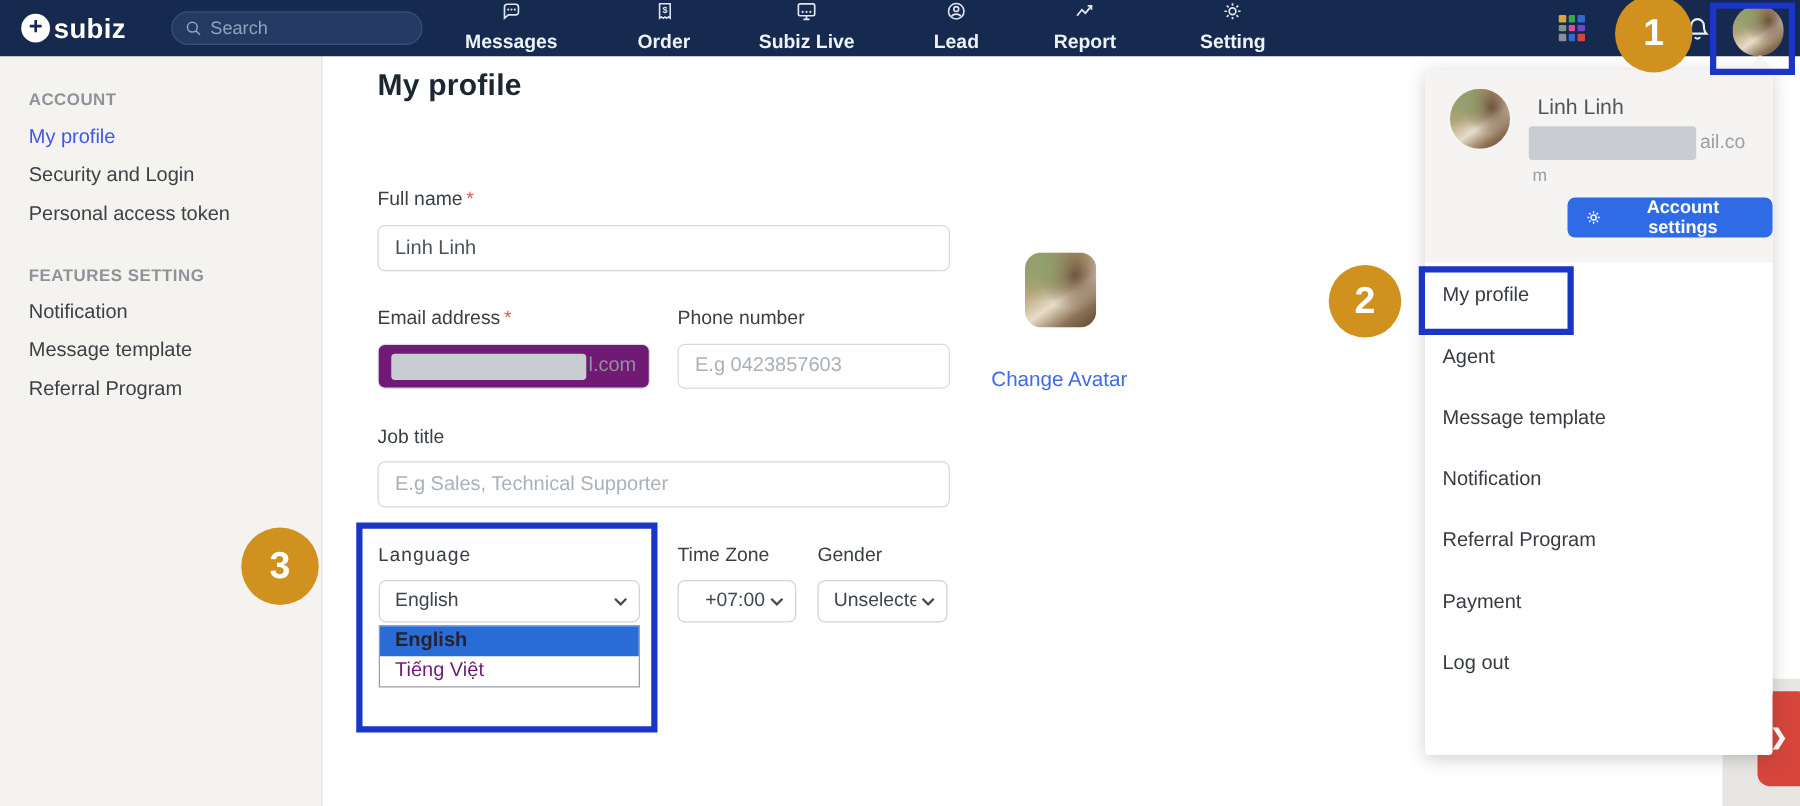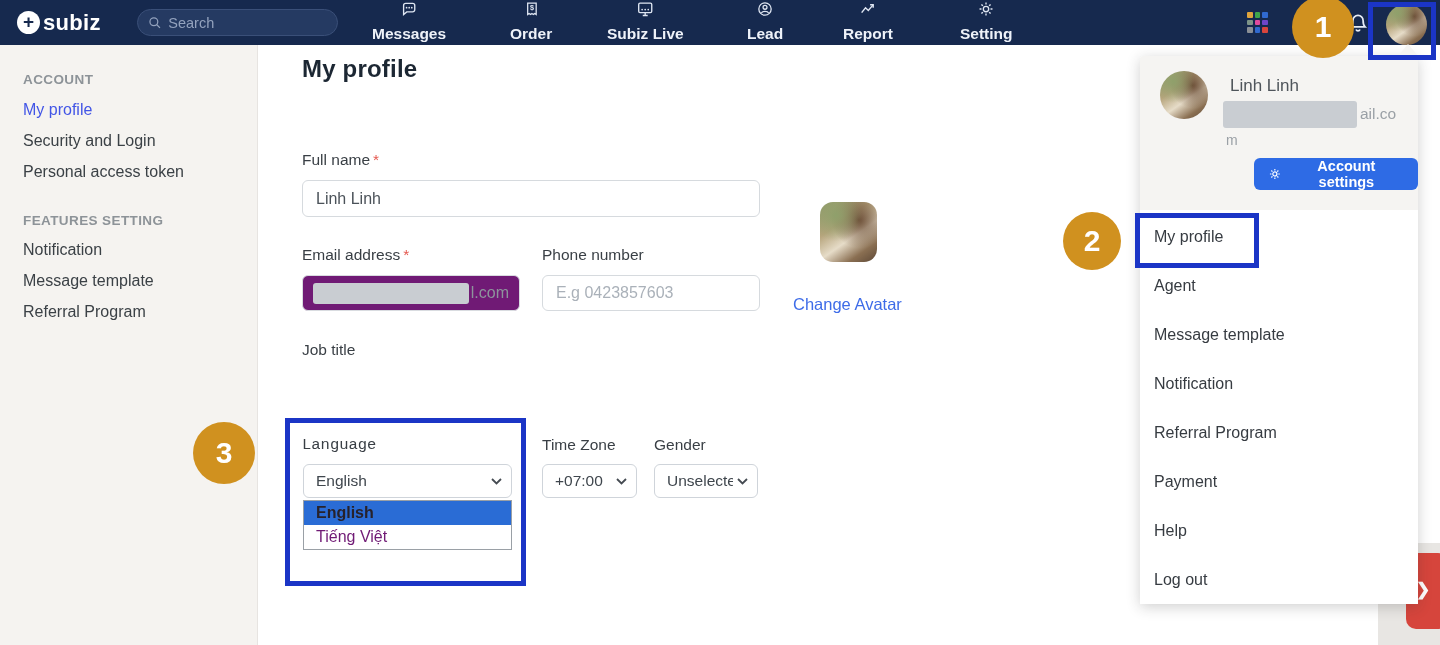--- a/index.html
+++ b/index.html
@@ -213,35 +213,36 @@
   </div>
   <div class="inp-disabled" style="left:302px; top:275px; width:218px;">
     <span class="blur-box" style="width:158px; height:21px;"></span>
     <span class="gray-suffix">l.com</span>
   </div>
 
   <div class="fld-label" style="left:542px; top:246px;">Phone number</div>
   <input class="inp" style="left: 542px; top: 275px; width: 218px; height: 36px;" placeholder="E.g 0423857603">
 
   <div class="fld-label" style="left:302px; top:341px;">Job title</div>
+  <input class="inp" style="left: 302px; top: 369px; width: 458px;" placeholder="E.g Sales, Technical Supporter">
 
   <div class="fld-label" style="left:302px; top:436px;font-family:Liberation Mono, monospace;">Language</div>
   <div class="sel" style="left:303px; top:464px; width:209px;">
     <span class="sel-text">English</span>
     <svg width="11" height="7" viewBox="0 0 11 7">
       <path d="M1 1 L5.5 5.5 L10 1" fill="none" stroke="#454b52" stroke-width="1.8"></path>
     </svg>
   </div>
   <div class="listbox">
     <div class="opt selected">English</div>
     <div class="opt">Tiếng Việt</div>
   </div>
 
   <div class="fld-label" style="left:542px; top:436px;">Time Zone</div>
-  <div class="sel" style="left:542px; top:464px; width:95px;">
+  <div class="sel" style="left:542px; top:464px; width:95px;text-align:right;">
     <span class="sel-text">+07:00</span>
     <svg width="11" height="7" viewBox="0 0 11 7">
       <path d="M1 1 L5.5 5.5 L10 1" fill="none" stroke="#454b52" stroke-width="1.8"></path>
     </svg>
   </div>
 
   <div class="fld-label" style="left:654px; top:436px;">Gender</div>
   <div class="sel" style="left:654px; top:464px; width:104px;">
     <span class="sel-text">Unselected</span>
     <svg width="11" height="7" viewBox="0 0 11 7">
@@ -273,21 +274,20 @@
         <span>Account settings</span>
       </button>
     </div>
     <div class="panel-menu">
       <div class="menu-item">My profile</div>
       <div class="menu-item">Agent</div>
       <div class="menu-item">Message template</div>
       <div class="menu-item">Notification</div>
       <div class="menu-item">Referral Program</div>
       <div class="menu-item">Payment</div>
-      <div class="menu-item">Help</div>
       <div class="menu-item">Log out</div>
     </div>
   </div>
 
   <div class="hl-rect" style="left:1368px; top:2px; width:68px; height:58px;"></div>
   <div class="hl-rect" style="left:1135px; top:213px; width:124px; height:55px;"></div>
   <div class="hl-rect" style="left:285px; top:418px; width:241px; height:168px;"></div>
 
   <div class="marker" style="left:1292px; top:-4px; width:62px; height:62px;">1</div>
   <div class="marker" style="left:1063px; top:212px; width:58px; height:58px;">2</div>

